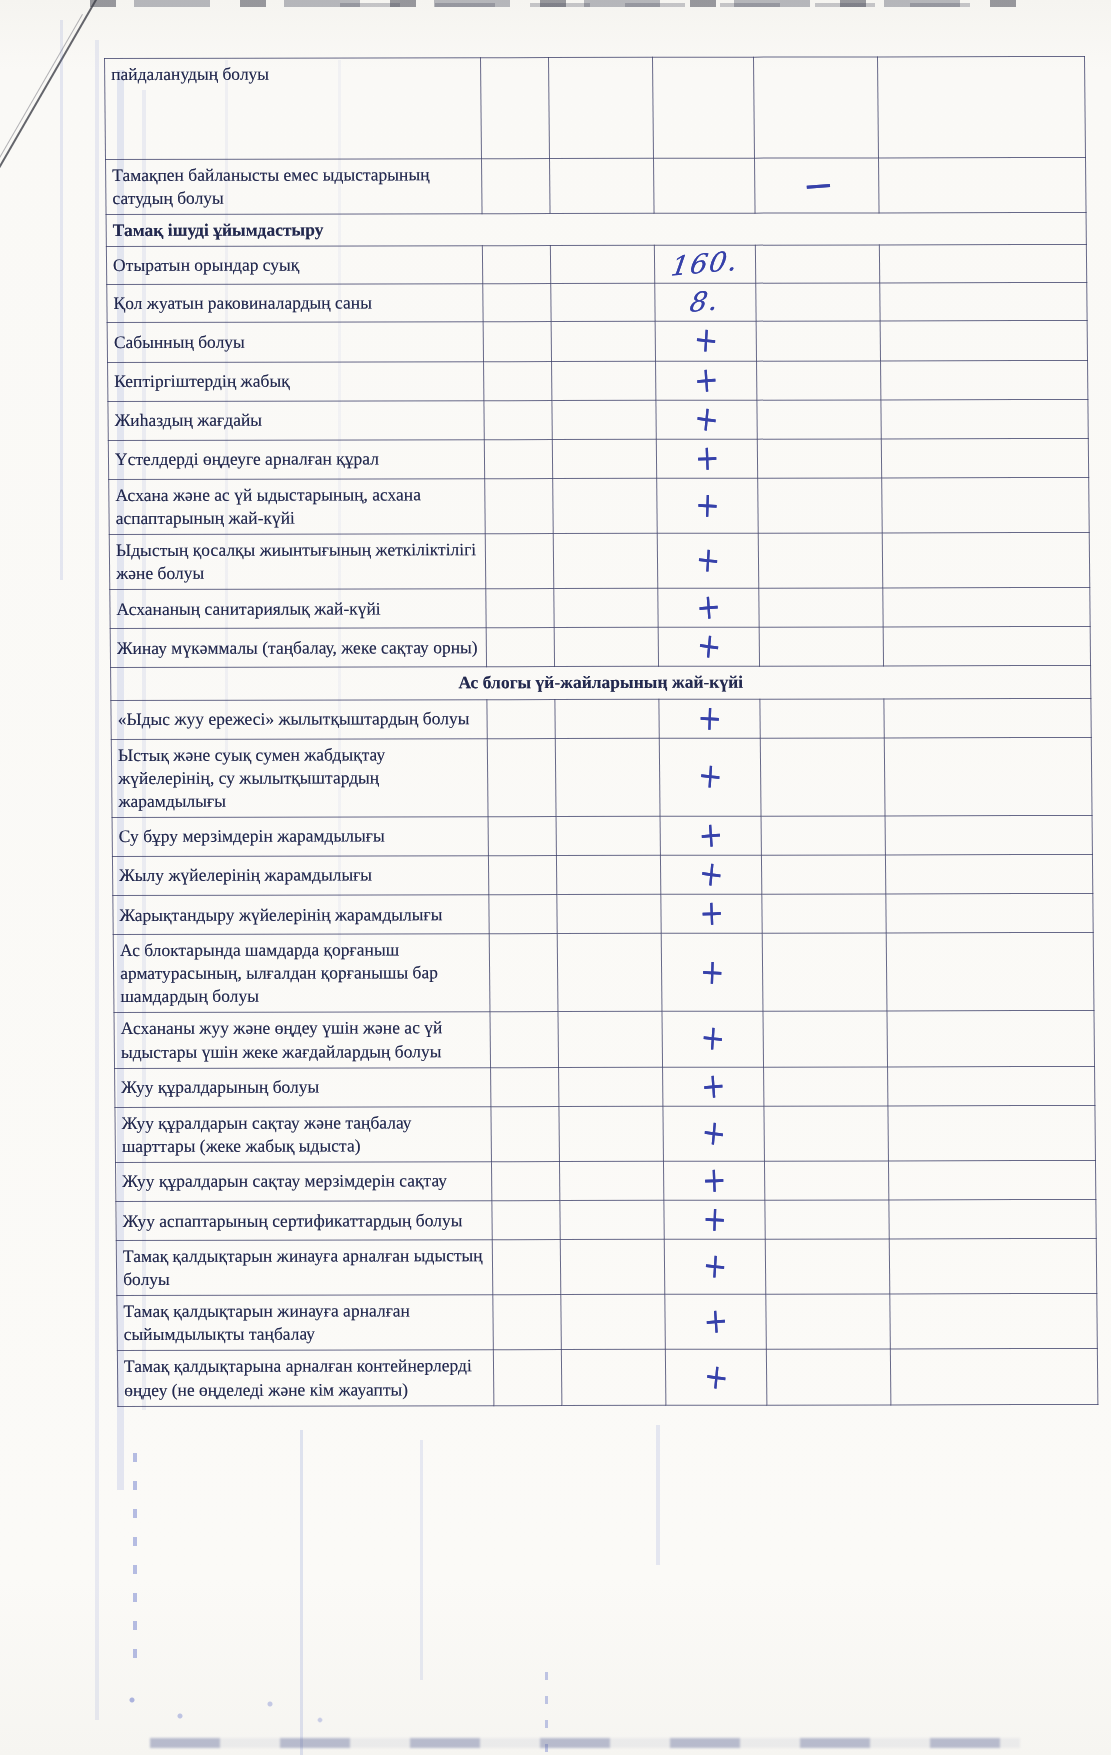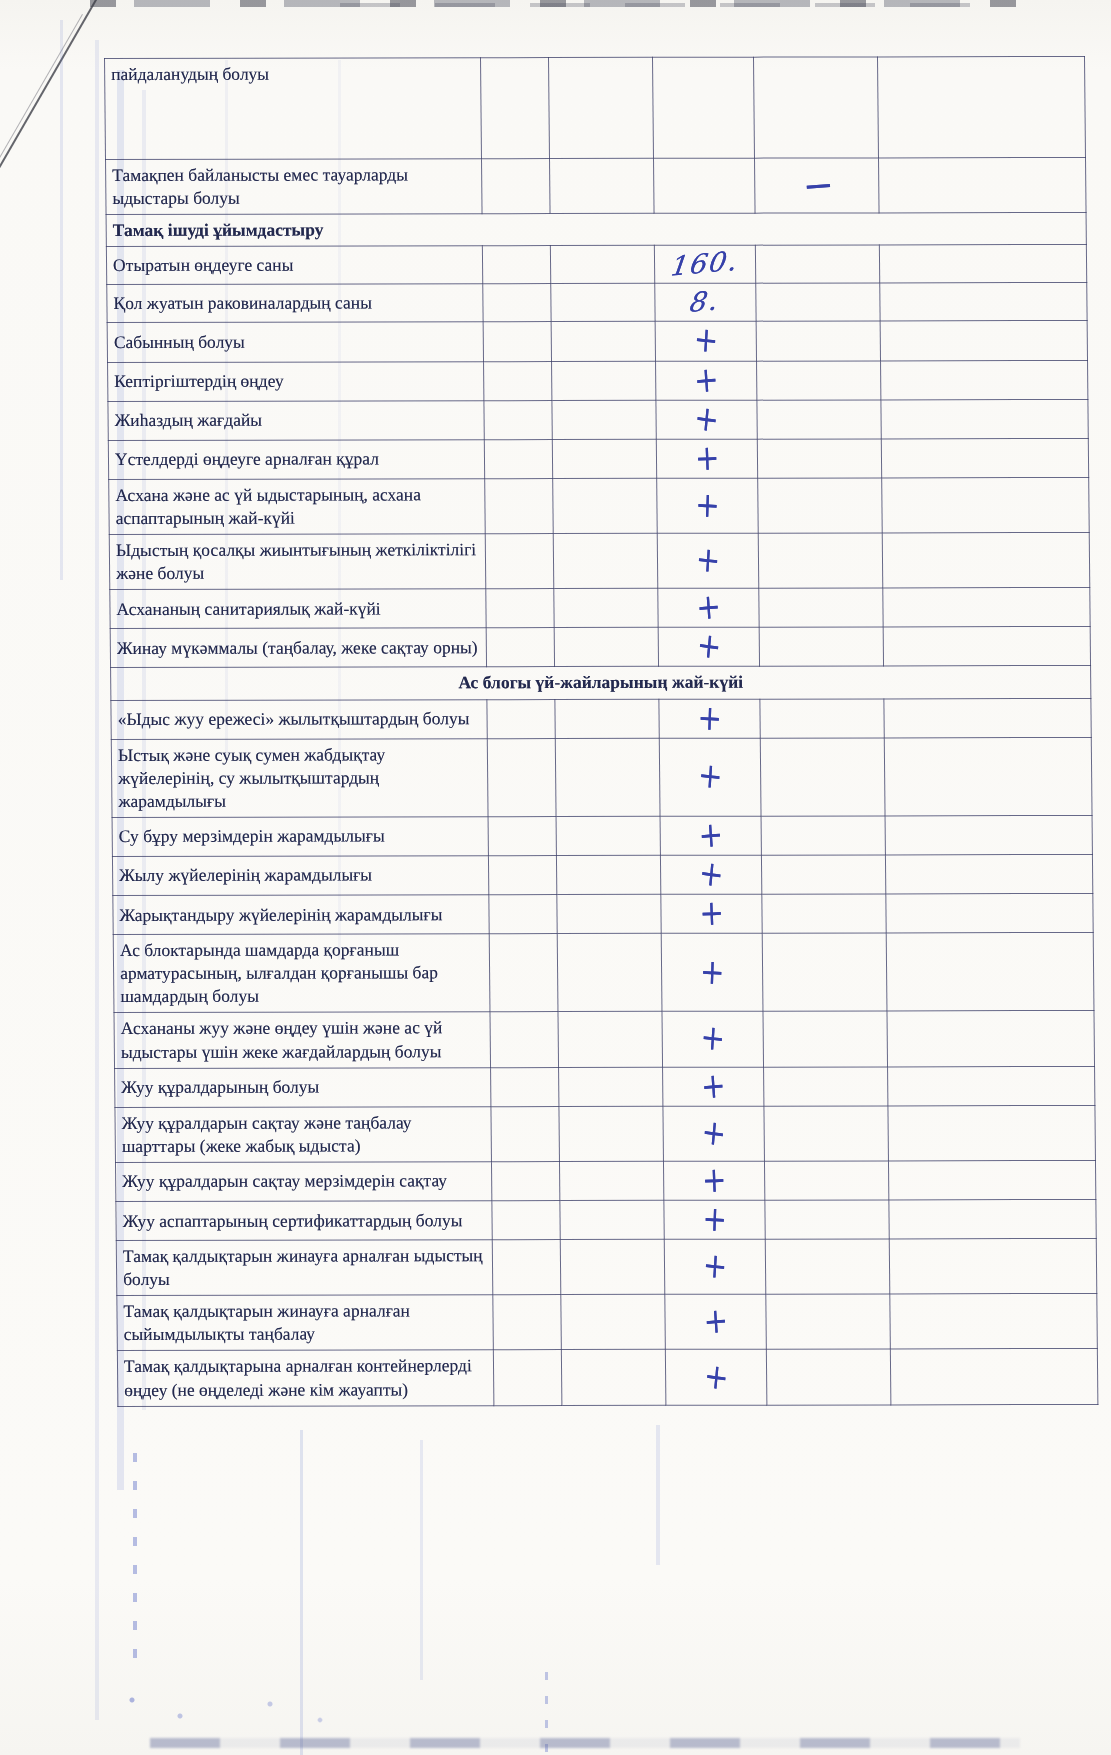--- a/index.html
+++ b/index.html
@@ -133,32 +133,32 @@
       <tbody>
           <tr class="tall">
             <td class="c1">пайдаланудың болуы</td>
             <td class="c2 cm"></td>
             <td class="c3 cm"></td>
             <td class="c4 cm"></td>
             <td class="c5 cm"></td>
             <td class="c6 cm"></td>
           </tr>
           <tr>
-            <td class="c1">Тамақпен байланысты емес тауарларды ыдыстары болуы</td>
+            <td class="c1">Тамақпен байланысты емес ыдыстарының сатудың болуы</td>
             <td class="c2 cm"></td>
             <td class="c3 cm"></td>
             <td class="c4 cm"></td>
             <td class="c5 cm"><span class="ink dash" style="transform: rotate(-4deg);">—</span></td>
             <td class="c6 cm"></td>
           </tr>
           <tr>
             <td colspan="6" class="sec sec-left">Тамақ ішуді ұйымдастыру</td>
           </tr>
           <tr>
-            <td class="c1">Отыратын өңдеуге саны</td>
+            <td class="c1">Отыратын орындар суық</td>
             <td class="c2 cm"></td>
             <td class="c3 cm"></td>
             <td class="c4 cm"><span class="ink num" style="transform: skewX(-14deg) rotate(-5deg);">160.</span></td>
             <td class="c5 cm"></td>
             <td class="c6 cm"></td>
           </tr>
           <tr>
             <td class="c1">Қол жуатын раковиналардың саны</td>
             <td class="c2 cm"></td>
             <td class="c3 cm"></td>
@@ -168,21 +168,21 @@
           </tr>
           <tr>
             <td class="c1">Сабынның болуы</td>
             <td class="c2 cm"></td>
             <td class="c3 cm"></td>
             <td class="c4 cm"><span class="ink plus" style="transform: scaleY(1.2) rotate(5deg);">+</span></td>
             <td class="c5 cm"></td>
             <td class="c6 cm"></td>
           </tr>
           <tr>
-            <td class="c1">Кептіргіштердің өңдеу</td>
+            <td class="c1">Кептіргіштердің жабық</td>
             <td class="c2 cm"></td>
             <td class="c3 cm"></td>
             <td class="c4 cm"><span class="ink plus" style="transform: scaleY(1.2) rotate(-4deg);">+</span></td>
             <td class="c5 cm"></td>
             <td class="c6 cm"></td>
           </tr>
           <tr>
             <td class="c1">Жиһаздың жағдайы</td>
             <td class="c2 cm"></td>
             <td class="c3 cm"></td>

